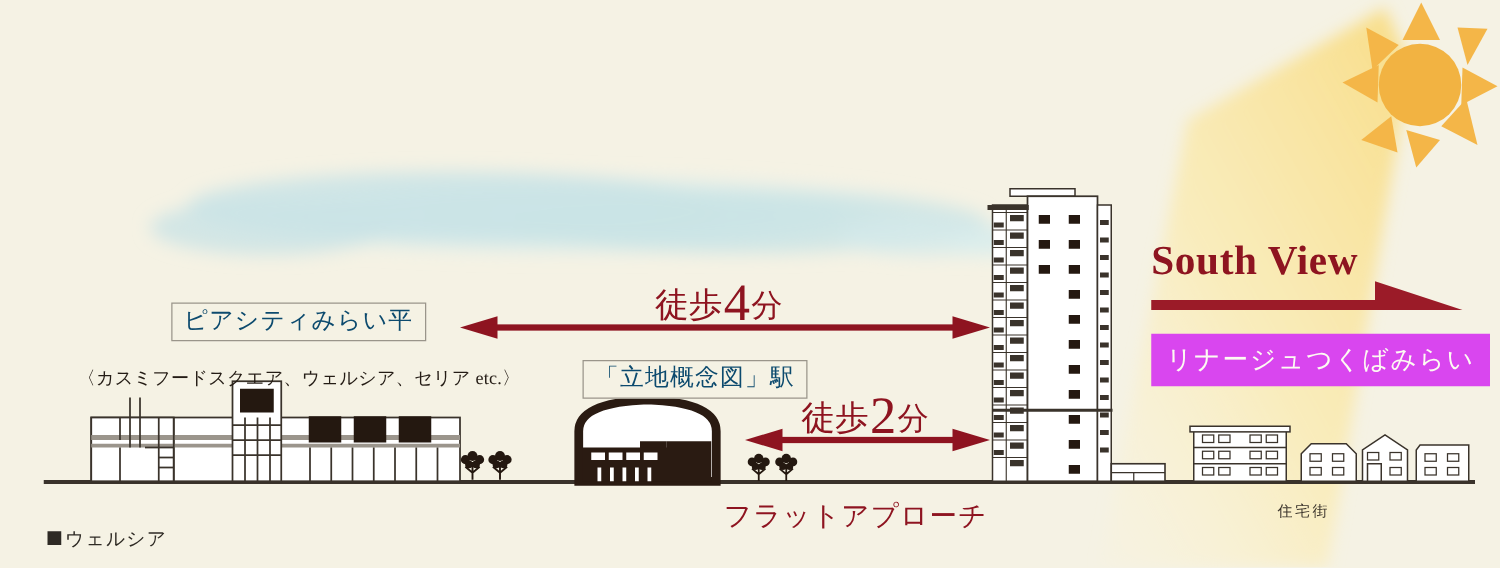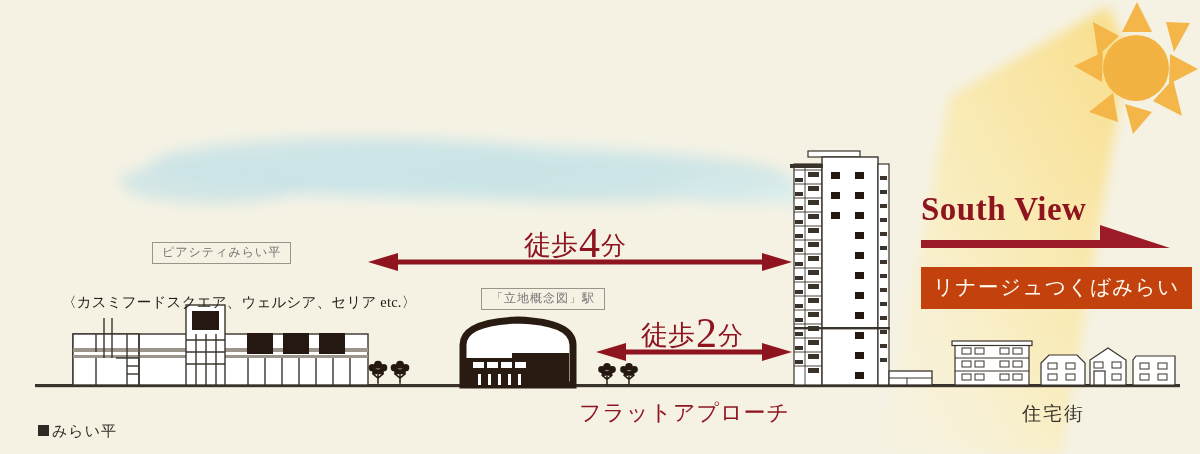--- a/index.html
+++ b/index.html
@@ -12,27 +12,26 @@
   }
   #stage{position:relative;width:1200px;height:454px;overflow:hidden;background:#f5f2e4;}
   svg{display:block;}
   #art{position:absolute;left:0;top:0;width:1200px;height:454px;}
 
   
   .label-box{
     position:absolute;
     border:1.5px solid #9a958a;
     background:#f5f2e4;
-    color:#737373;
-    font-size:12px;
+    color:#0c4a6e;
+    font-size:19px;
     letter-spacing:1px;
     padding:2px 9px 3px 9px;
     white-space:nowrap;
     line-height:1.25;
-    margin-left:15px;
   }
   #pia-box{left:137px;top:242px;}
   #sta-box{left:466px;top:288px;}
 
   #pia-sub{
     position:absolute;left:62px;top:281px;width:320px;
     text-align:center;font-size:14.5px;color:#241c15;white-space:nowrap;
     letter-spacing:.2px;
     margin-top:12px;
   }
@@ -48,32 +47,32 @@
   #walk4{left:524px;top:219px;}
   #walk2{left:641px;top:309px;}
 
   #southview{
     position:absolute;left:921px;top:191px;
     font-size:33px;color:#8e1420;letter-spacing:.5px;
     white-space:nowrap;font-weight:700;
   }
   #linage{
     position:absolute;left:921px;top:267px;
-    background:#c2410c;color:#fdfbf2;
+    background:#d946ef;color:#fdfbf2;
     font-size:20.5px;letter-spacing:1.5px;
     padding:6px 12px 8px 12px;white-space:nowrap;
     font-weight:400;
   }
   #flat{
     position:absolute;left:579px;top:398px;
     font-size:22px;color:#8e1420;letter-spacing:1px;white-space:nowrap;
   }
   #jutaku{
     position:absolute;left:1022px;top:401px;
-    font-size:19px;color:#3a332b;letter-spacing:2px;white-space:nowrap;
+    font-size:12px;color:#3a332b;letter-spacing:2px;white-space:nowrap;
   }
   #caption{
     position:absolute;left:38px;top:422px;
     font-size:15px;color:#2e2a24;letter-spacing:1px;white-space:nowrap;
   }
   #caption .sq{display:inline-block;width:11px;height:11px;background:#2e2a24;margin-right:3px;}
 </style>
 </head>
 <body>
 
@@ -426,16 +425,16 @@
 
   <div id="southview">South View</div>
 
   <div id="linage">リナージュつくばみらい</div>
 
   <div id="flat">フラットアプローチ</div>
 
   <div id="jutaku">住宅街</div>
 
   <div id="caption">
-    <span class="sq"></span><span>みらい平</span>
+    <span class="sq"></span><span>ウェルシア</span>
   </div>
 
 </div>
 
 </body></html>

